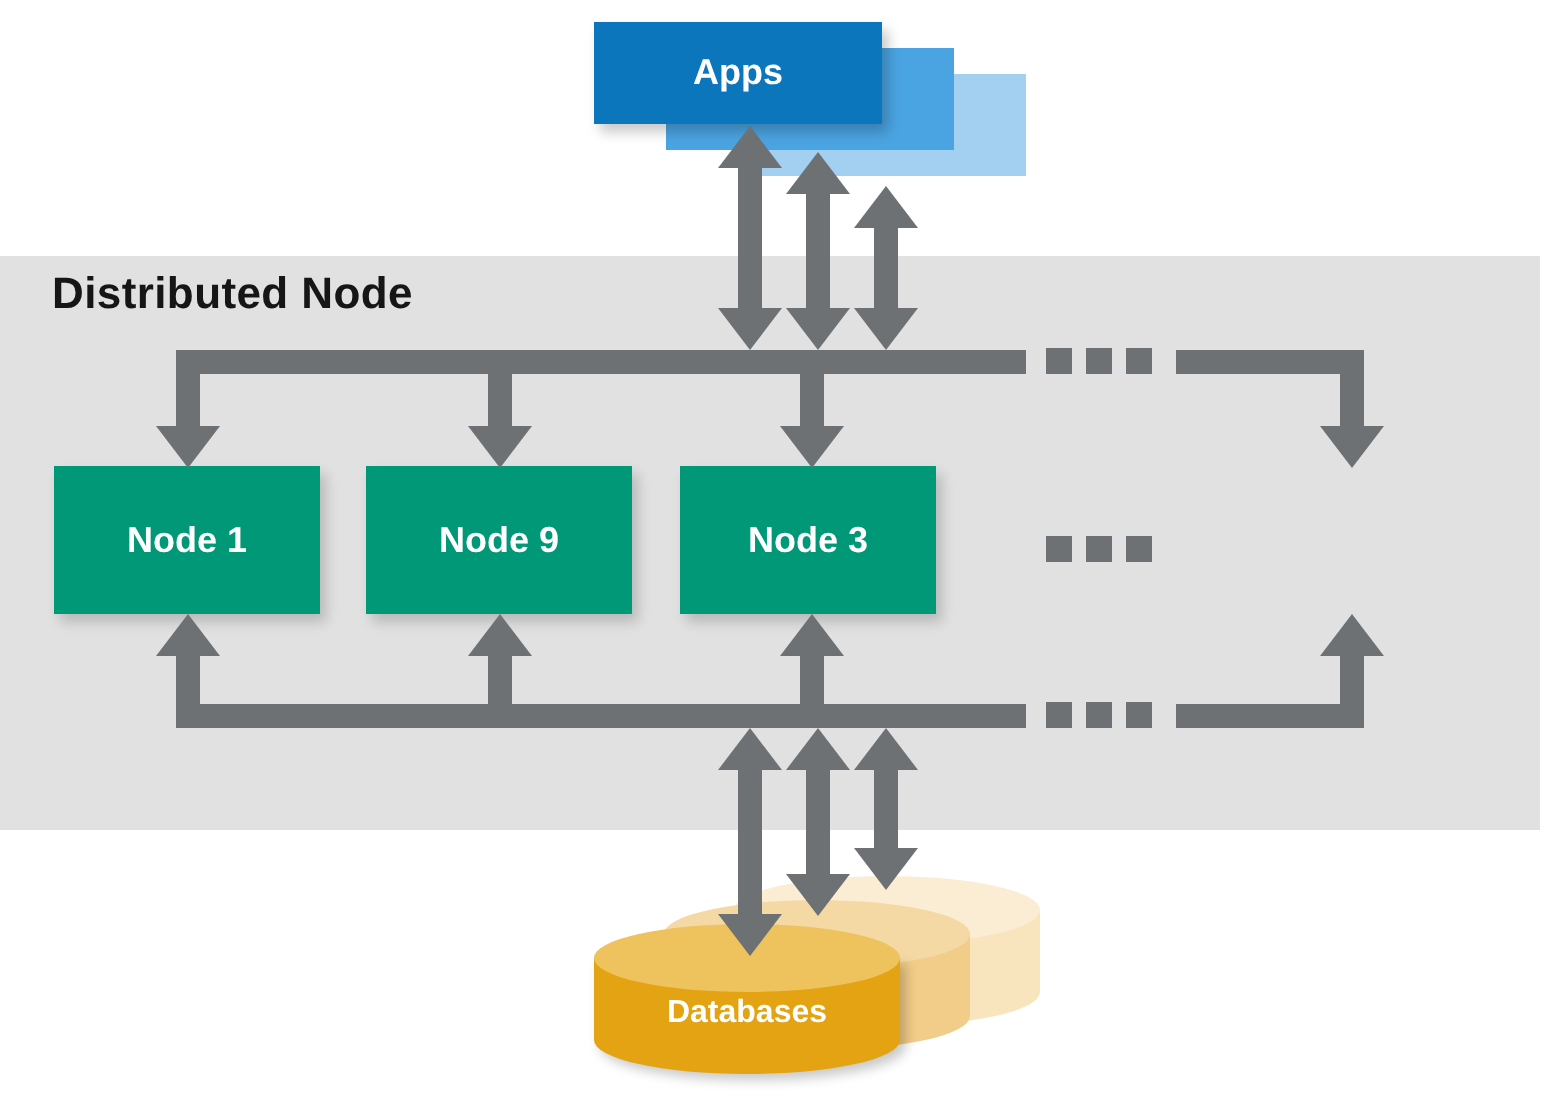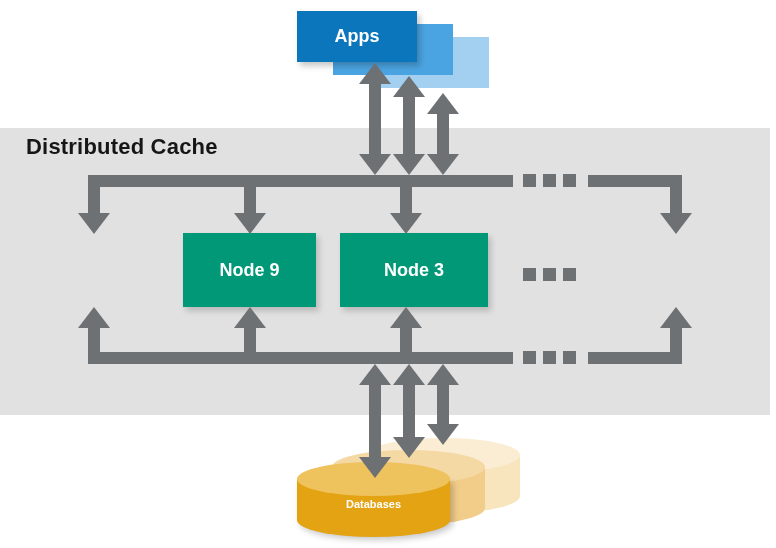--- a/index.html
+++ b/index.html
@@ -2,50 +2,50 @@
 <html style="--c-background: #FFFFFF; --c-band: #E1E1E1; --c-arrow: #6E7174; --c-node: #009877; --c-node-text: #FFFFFF; --c-title-text: #161616; --c-app-front: #0C76BD; --c-app-middle: #4BA4E2; --c-app-back: #A3CFF1; --c-db-front: #E3A313; --c-db-front-top: #EEC25D; --c-db-middle: #F2CD89; --c-db-middle-top: #F5D9A5; --c-db-back: #F8E5BE; --c-db-back-top: #FAEDD3;"><head>
 <meta charset="utf-8">
 <style>
   html,body{margin:0;padding:0;background:#fff;}
   body{font-family:"Liberation Sans",sans-serif;}
   .stage{position:relative;width:776px;height:548px;background:var(--c-background,#FFFFFF);overflow:hidden;}
 
   .band{position:absolute;left:0;top:128px;width:770px;height:287px;background:var(--c-band,#E1E1E1);z-index:0;}
   .title{position:absolute;left:26px;top:134px;font-size:22px;font-weight:bold;color:var(--c-title-text,#161616);z-index:2;letter-spacing:.2px;}
 
-  .rect{position:absolute;width:120px;height:51px;z-index:1;}
+  .rect{position:absolute;width:120px;height:51px;z-index:1;padding-left:24px;}
   .app-back{background:var(--c-app-back,#A3CFF1);}
   .app-middle{background:var(--c-app-middle,#4BA4E2);}
   .app-front{background:var(--c-app-front,#0C76BD);box-shadow:3px 4px 6px rgba(0,0,0,.22);}
   .boxlabel{position:absolute;left:0;top:0;width:100%;height:100%;display:flex;align-items:center;justify-content:center;
             color:var(--c-node-text,#FFFFFF);font-weight:bold;font-size:18px;}
 
   .node{position:absolute;top:233px;height:74px;background:var(--c-node,#009877);z-index:2;box-shadow:3px 4px 6px rgba(0,0,0,.18);}
 
   .hline{position:absolute;height:12px;background:var(--c-arrow,#6E7174);z-index:3;}
   .vline{position:absolute;width:12px;background:var(--c-arrow,#6E7174);z-index:3;}
   .dot{position:absolute;width:13px;height:13px;background:var(--c-arrow,#6E7174);z-index:3;}
   .head-up,.head-down{position:absolute;width:0;height:0;border-left:16px solid transparent;border-right:16px solid transparent;z-index:3;}
   .head-up{border-bottom:21px solid var(--c-arrow,#6E7174);}
   .head-down{border-top:21px solid var(--c-arrow,#6E7174);}
 
   .cyl{position:absolute;width:153px;height:75px;z-index:1;}
   .cyl-top{position:absolute;left:0;top:0;width:153px;height:34px;border-radius:50%;}
   .cyl-body{position:absolute;left:0;top:17px;width:153px;height:58px;border-radius:0 0 50% 50% / 0 0 17px 17px;}
   .cyl-front .cyl-body{box-shadow:3px 3px 6px rgba(0,0,0,.22);}
   .dblabel{position:absolute;left:0;top:36px;width:100%;text-align:center;color:var(--c-node-text,#FFFFFF);
-           font-weight:bold;font-size:11px;z-index:2;}
+           font-weight:bold;font-size:16px;z-index:2;}
 </style>
 </head>
 <body>
 
 <div class="stage">
 
   <div class="band"></div>
-  <div class="title">Distributed Cache</div>
+  <div class="title">Distributed Node</div>
 
   <div class="rect app-back" style="left:369px;top:37px"></div>
   <div class="rect app-middle" style="left:333px;top:24px"></div>
   <div class="rect app-front" style="left:297px;top:11px">
     <span class="boxlabel">Apps</span>
   </div>
 
   <div class="cyl" style="left:367px;top:438px">
     <div class="cyl-body" style="background:var(--c-db-back,#F8E5BE)"></div>
     <div class="cyl-top" style="background:var(--c-db-back-top,#FAEDD3)"></div>
@@ -53,24 +53,27 @@
   <div class="cyl" style="left:332px;top:450px">
     <div class="cyl-body" style="background:var(--c-db-middle,#F2CD89)"></div>
     <div class="cyl-top" style="background:var(--c-db-middle-top,#F5D9A5)"></div>
   </div>
   <div class="cyl cyl-front" style="left:297px;top:462px">
     <div class="cyl-body" style="background:var(--c-db-front,#E3A313)"></div>
     <div class="cyl-top" style="background:var(--c-db-front-top,#EEC25D)"></div>
     <div class="dblabel">Databases</div>
   </div>
 
+  <div class="node" style="left:27px;width:133px">
+    <span class="boxlabel">Node 1</span>
+  </div>
   <div class="node" style="left:183px;width:133px">
     <span class="boxlabel">Node 9</span>
   </div>
-  <div class="node" style="left:340px;width:148px">
+  <div class="node" style="left:340px;width:128px">
     <span class="boxlabel">Node 3</span>
   </div>
 
   <div class="dot" style="left:523px;top:268px"></div>
   <div class="dot" style="left:543px;top:268px"></div>
   <div class="dot" style="left:563px;top:268px"></div>
 
   <div class="hline" style="left:88px;top:175px;width:425px"></div>
   <div class="dot" style="left:523px;top:174px"></div>
   <div class="dot" style="left:543px;top:174px"></div>

